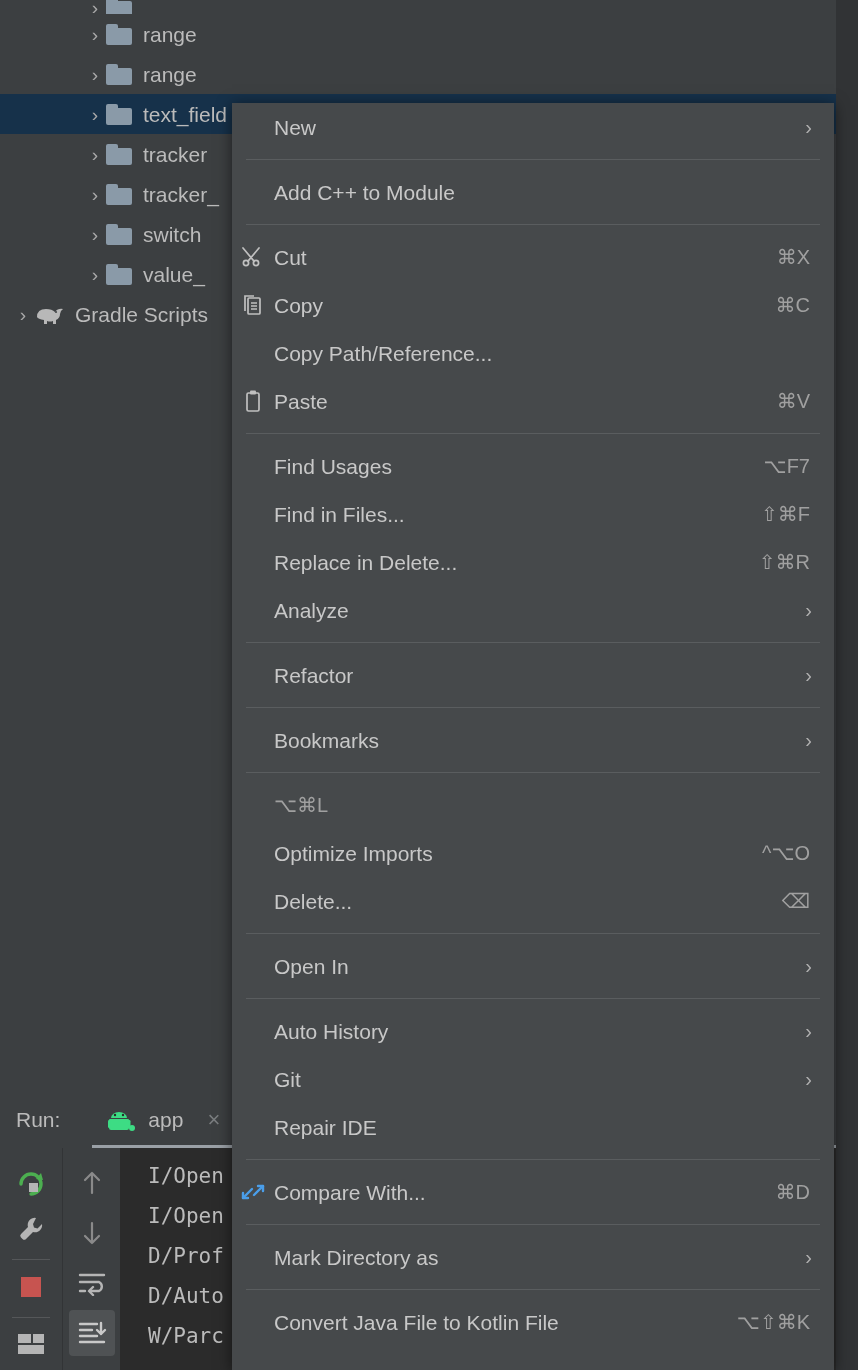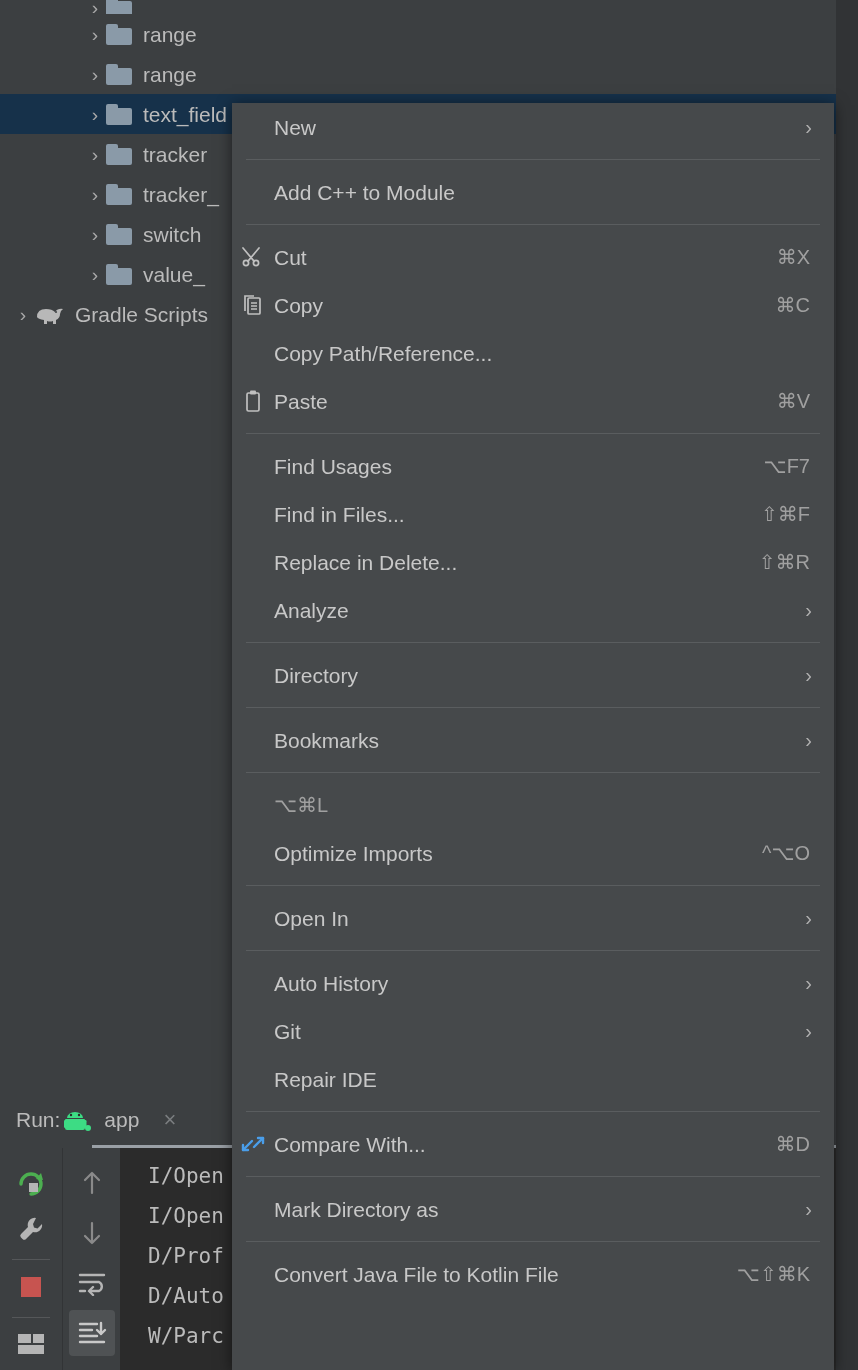--- a/index.html
+++ b/index.html
@@ -60,21 +60,21 @@
 
   
   .run-panel {
     position: absolute; left: 0; top: 1092px; width: 836px; height: 278px;
     background: #3c3f41;
   }
   .run-header {
     position: relative; height: 56px; display: flex; align-items: center;
     padding-left: 16px; color: #bbbbbb; font-size: 21px;
   }
-  .run-label { }
+  .run-label { margin-right: 44px; }
   .robot-ico { width: 34px; height: 24px; margin-right: 10px; position: relative; }
   .run-tab-name { margin-right: 24px; }
   .run-tab-close { color: #7a7d7f; font-size: 22px; line-height: 1; }
   .run-header-underline {
     position: absolute; left: 92px; bottom: 0; width: 744px; height: 3px;
     background: #9aa0a6;
   }
   .run-body { position: relative; height: 222px; display: flex; }
   .run-toolbar-l {
     width: 62px; height: 222px; background: #3c3f41;
@@ -341,38 +341,43 @@
         <span class="mi-shortcut">⇧⌘R</span>
       </div>
       <div class="mi h48">
         <span class="mi-ico empty"></span>
         <span class="mi-label">Analyze</span>
         <span class="mi-arrow">›</span>
       </div>
       <div class="mi-sep"></div>
       <div class="mi h48">
         <span class="mi-ico empty"></span>
-        <span class="mi-label">Directory</span>
+        <span class="mi-label">Refactor</span>
         <span class="mi-arrow">›</span>
       </div>
       <div class="mi-sep"></div>
       <div class="mi h48">
         <span class="mi-ico empty"></span>
         <span class="mi-label">Bookmarks</span>
         <span class="mi-arrow">›</span>
       </div>
       <div class="mi-sep"></div>
       <div class="mi h48">
         <span class="mi-ico empty"></span>
         <span class="mi-shortcut">⌥⌘L</span>
       </div>
       <div class="mi h48">
         <span class="mi-ico empty"></span>
         <span class="mi-label">Optimize Imports</span>
         <span class="mi-shortcut">^⌥O</span>
+      </div>
+      <div class="mi h48">
+        <span class="mi-ico empty"></span>
+        <span class="mi-label">Delete...</span>
+        <span class="mi-shortcut">⌫</span>
       </div>
       <div class="mi-sep"></div>
       <div class="mi h48">
         <span class="mi-ico empty"></span>
         <span class="mi-label">Open In</span>
         <span class="mi-arrow">›</span>
       </div>
       <div class="mi-sep"></div>
       <div class="mi h48">
         <span class="mi-ico empty"></span>

